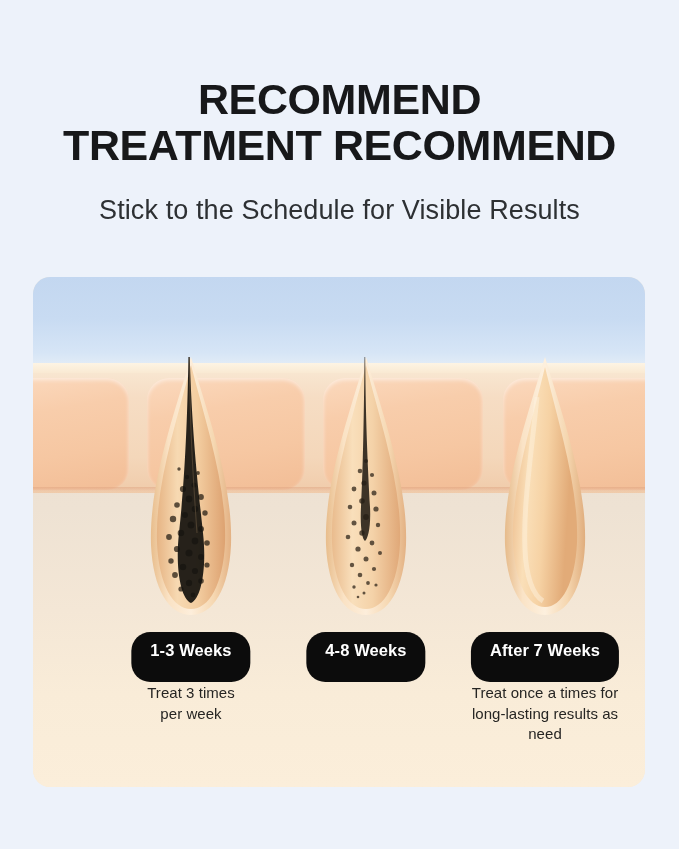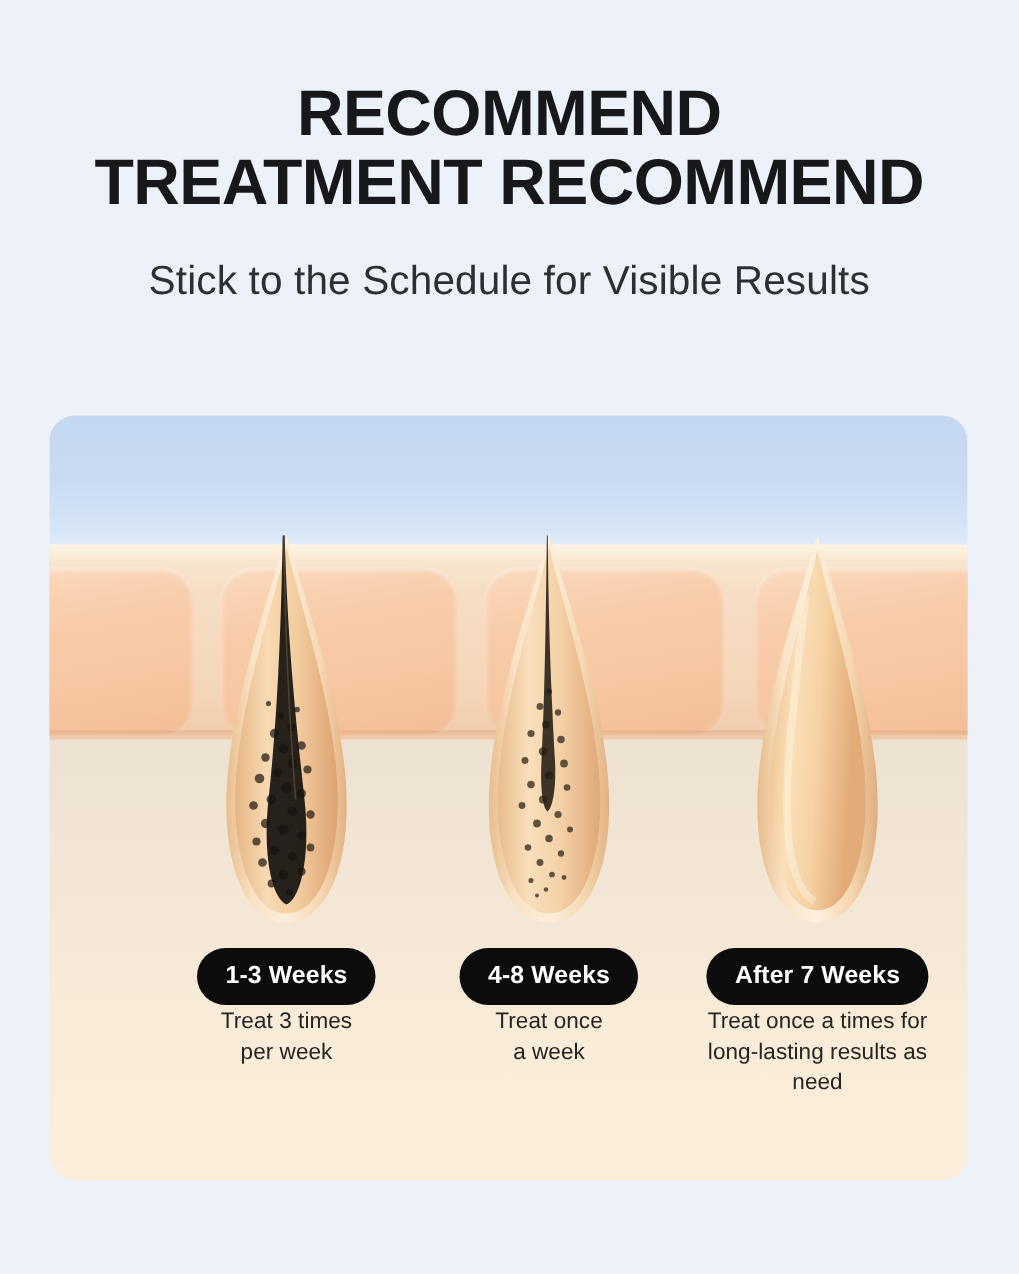--- a/index.html
+++ b/index.html
@@ -14,21 +14,21 @@
     background: #edf2fa;
     font-family: "Liberation Sans", sans-serif;
     position: relative;
   }
 
   
   .header {
     position: absolute;
     top: 0; left: 0;
     width: 679px;
-    padding-top: 53px;
+    padding-top: 76px;
     text-align: center;
   }
 
   .title {
     font-size: 43px;
     font-weight: 700;
     line-height: 1.08;
     letter-spacing: -0.4px;
     color: #17181a;
     padding: 0 24px;
@@ -162,21 +162,21 @@
     transform: translateX(-50%);
   }
 
   .badge {
     display: inline-block;
     background: #0c0c0c;
     color: #ffffff;
     font-size: 16.5px;
     font-weight: 700;
     letter-spacing: 0.1px;
-    padding: 9px 19px 10px;
+    padding: 9px 19px 22px;
     border-radius: 19px;
     white-space: nowrap;
   }
 
   .caption {
     margin-top: 1px;
     font-size: 15px;
     line-height: 1.38;
     color: #262523;
     white-space: pre-line;
@@ -387,22 +387,20 @@
   <div class="legend">
 
     <div class="legend-col" style="left:158px; top:0;">
       <span class="badge">1-3 Weeks</span>
       <div class="caption">Treat 3 times
 per week</div>
     </div>
 
     <div class="legend-col" style="left:333px; top:0;">
       <span class="badge">4-8 Weeks</span>
-      <div class="caption">Treat once
-a week</div>
     </div>
 
     <div class="legend-col" style="left:512px; top:0;">
       <span class="badge">After 7 Weeks</span>
       <div class="caption">Treat once a times for
 long-lasting results as need</div>
     </div>
 
   </div>
 </div>

